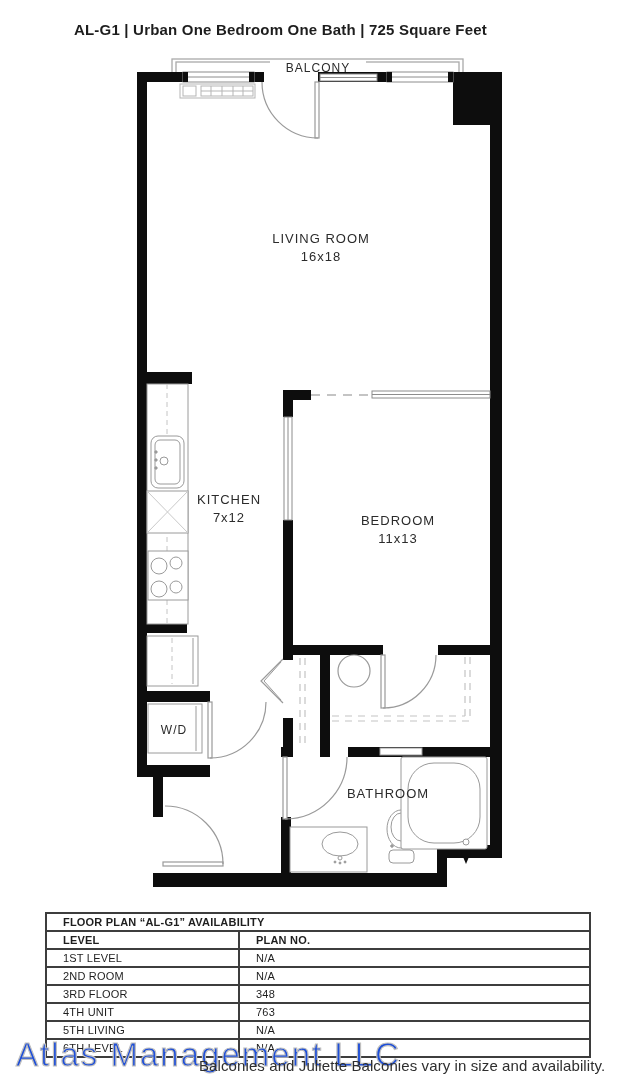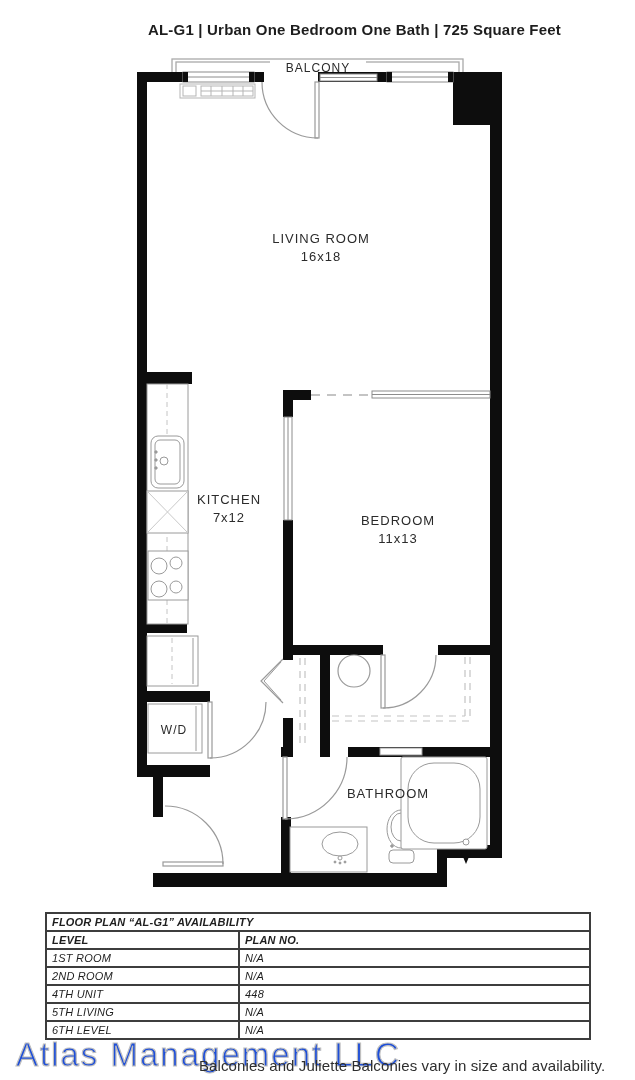--- a/index.html
+++ b/index.html
@@ -1,35 +1,35 @@
 <!DOCTYPE html>
 <html><head>
 <meta charset="utf-8">
 <style>
   html,body{margin:0;padding:0;background:#fff;}
   #canvas{
     position:relative;width:635px;height:1080px;background:#ffffff;overflow:hidden;
     font-family:"Liberation Sans",sans-serif;
   }
   .plan-title{
-    position:absolute;top:21px;left:0;width:561px;text-align:right;
+    position:absolute;top:21px;left:0;width:561px;text-align:center;
     font-size:15px;font-weight:bold;color:#1d1d1d;letter-spacing:.2px;
   }
   svg text{
     font-family:"Liberation Sans",sans-serif;fill:#2b2b2b;
     letter-spacing:1px;
   }
   .avail-table{
     position:absolute;left:45px;top:912px;width:546px;
     border-collapse:collapse;table-layout:fixed;
     font-size:11px;color:#1e1e1e;
   }
   .avail-table td{
-    border:2px solid #3d3d3d;padding:1px 5px;height:14px;
-    letter-spacing:.2px;white-space:nowrap;overflow:hidden;font-style:italic;
+    border:2px solid #3d3d3d;padding:1px 16px;height:14px;
+    letter-spacing:.2px;white-space:nowrap;overflow:hidden;
   }
   .avail-table .t-title td{font-weight:bold;}
   .avail-table .t-head td{font-weight:bold;border-radius:7px;}
   .avail-table col.c1{width:193px;}
   .watermark{
     position:absolute;left:16px;top:1036px;width:620px;
     font-size:33px;letter-spacing:2px;color:#1d4ed8;
     -webkit-text-stroke:1.2px #bfbfbf;white-space:nowrap;
   }
   .footer-note{
@@ -238,30 +238,34 @@
       <tr class="t-title">
         <td colspan="2">FLOOR PLAN “AL-G1” AVAILABILITY</td>
       </tr>
       <tr class="t-head">
         <td>LEVEL</td>
         <td>PLAN NO.</td>
       </tr>
     </tbody>
     <tbody>
         <tr>
-          <td>1ST ROOM</td>
+          <td>1ST LEVEL</td>
           <td>N/A</td>
         </tr>
         <tr>
           <td>2ND ROOM</td>
           <td>N/A</td>
         </tr>
         <tr>
+          <td>3RD FLOOR</td>
+          <td>348</td>
+        </tr>
+        <tr>
           <td>4TH UNIT</td>
-          <td>448</td>
+          <td>763</td>
         </tr>
         <tr>
           <td>5TH LIVING</td>
           <td>N/A</td>
         </tr>
         <tr>
           <td>6TH LEVEL</td>
           <td>N/A</td>
         </tr>
       </tbody>

